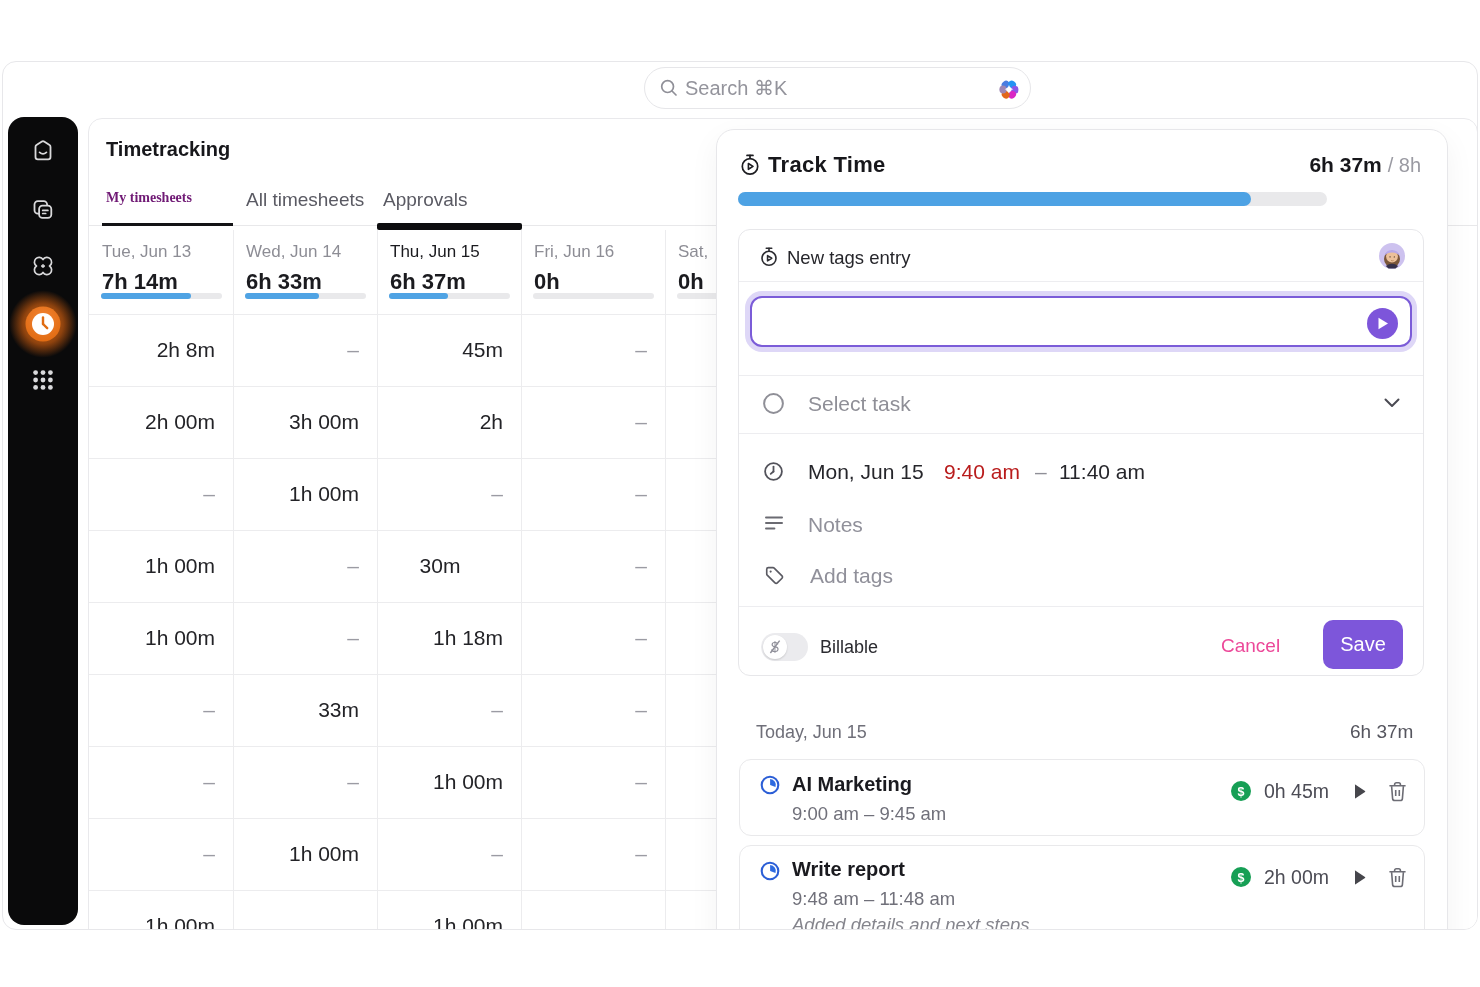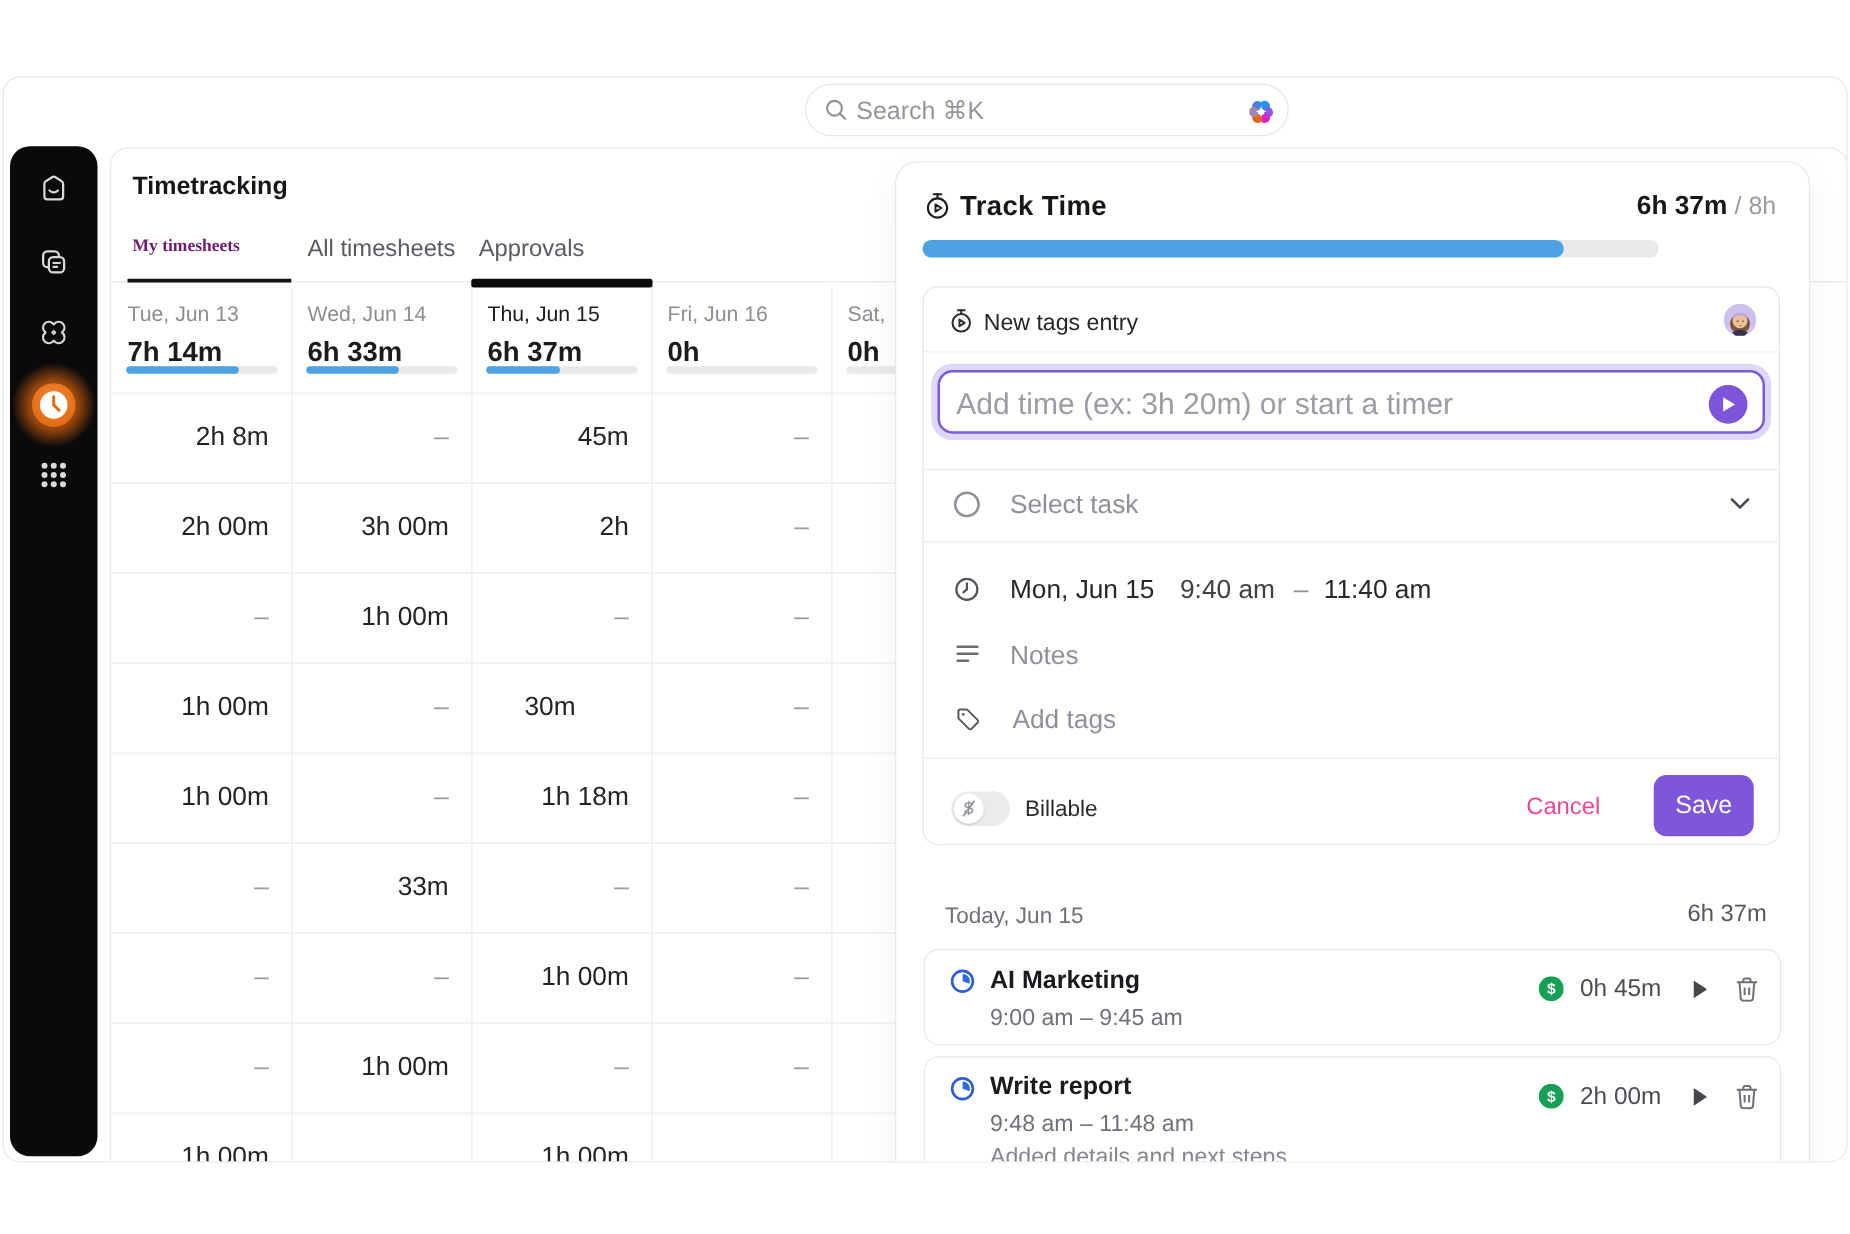--- a/index.html
+++ b/index.html
@@ -180,21 +180,20 @@
           <ellipse cx="13" cy="16" rx="8" ry="8.2" fill="#7a563a"></ellipse>
           <ellipse cx="13" cy="13.6" rx="5.9" ry="6" fill="#ecc09a"></ellipse>
           <path d="M5.4 13 A7.8 7.8 0 0 1 20.6 13 Q18.5 9.4 13 9.4 Q7.5 9.4 5.4 13 Z" fill="#b7a8e9"></path>
           <path d="M6.8 23 Q13 18.6 19.2 23 L16.5 25.6 H9.5 Z" fill="#36304a"></path>
           <line x1="10.2" y1="13.9" x2="12" y2="13.9" stroke="#4a3526" stroke-width="0.7"></line>
           <circle cx="15.3" cy="13.9" r="0.6" fill="#4a3526"></circle>
           <path d="M12 17.4 q1.3 0.9 2.6 0" stroke="#b07c52" stroke-width="0.7" fill="none"></path>
         </svg>
       </div>
       <div class="ninput">
-        <div class="ph">Add time (ex: 3h 20m) or start a timer</div>
         <div class="playbtn">
               <svg width="11" height="13" viewBox="0 0 11 13" style="position:absolute;left:11px;top:9px">
                 <path d="M0.5 0.8 L10 6.5 L0.5 12.2 Z" fill="#fff"></path>
               </svg>
             </div>
       </div>
       <div class="nline" style="top:145px"></div>
       <svg class="abs" style="left:24px; top:163px" width="21" height="21" viewBox="0 0 21 21">
             <circle cx="10.5" cy="10.5" r="9.4" fill="none" stroke="#8f8f97" stroke-width="2"></circle>
           </svg>
@@ -203,21 +202,21 @@
             <polyline points="1.5,1.5 8,8 14.5,1.5" fill="none" stroke="#4a4a52" stroke-width="2" stroke-linecap="round" stroke-linejoin="round"></polyline>
           </svg>
       <div class="nline" style="top:203px"></div>
 
       <svg class="abs" style="left:25px; top:232px" width="19" height="19" viewBox="0 0 19 19">
             <circle cx="9.5" cy="9.5" r="8.4" fill="none" stroke="#53535b" stroke-width="1.8"></circle>
             <line x1="9.5" y1="9.5" x2="9.5" y2="4.6" stroke="#53535b" stroke-width="1.8" stroke-linecap="round"></line>
             <line x1="9.5" y1="9.5" x2="6.7" y2="11.9" stroke="#53535b" stroke-width="1.8" stroke-linecap="round"></line>
           </svg>
       <div class="nrow-t" style="left:69px; top:230px; color:#26262b;">Mon, Jun 15</div>
-      <div class="nrow-t" style="left:205px; top:230px; color:#404040;">9:40 am</div>
+      <div class="nrow-t" style="left:205px; top:230px; color:#b91c1c;">9:40 am</div>
       <div class="nrow-t" style="left:296px; top:230px; color:#8f8f97;">–</div>
       <div class="nrow-t" style="left:320px; top:230px; color:#26262b;">11:40 am</div>
 
       <svg class="abs" style="left:26px; top:286px" width="18" height="14" viewBox="0 0 18 14">
             <g stroke="#6b6b72" stroke-width="2" stroke-linecap="round">
               <line x1="1" y1="1.4" x2="17" y2="1.4"></line>
               <line x1="1" y1="7" x2="17" y2="7"></line>
               <line x1="1" y1="12.6" x2="9.4" y2="12.6"></line>
             </g>
           </svg>
@@ -272,21 +271,21 @@
           </svg>
     </div>
 
     <div class="ecard" style="top:715px; height:113px;">
       <svg class="abs" style="left:20px; top:15px" width="20" height="20" viewBox="0 0 20 20">
             <circle cx="10" cy="10" r="8.3" fill="#fff" stroke="#2b5ed6" stroke-width="2.1"></circle>
             <path d="M10.1 9.9 L10.1 4.1 A5.8 5.8 0 0 1 15.5 12 Z" fill="#2e6ae0"></path>
           </svg>
       <div class="nm" style="top:12px;">Write report</div>
       <div class="tm" style="top:42px;">9:48 am – 11:48 am</div>
-      <div class="tm" style="top:68px; color:#85858d;">Added details and next steps</div>
+      <div class="tm" style="top:68px; color:#85858d;font-style:italic;">Added details and next steps</div>
       <svg class="abs" style="left:491px; top:21px" width="20" height="20" viewBox="0 0 20 20">
             <circle cx="10" cy="10" r="10" fill="#169f55"></circle>
             <text x="10" y="14.5" font-size="12.5" font-weight="bold" fill="#fff" text-anchor="middle" font-family="Liberation Sans">$</text>
           </svg>
       <div class="dur" style="left:524px; top:20px;">2h 00m</div>
       <svg class="abs" style="left:614px; top:24px" width="12" height="15" viewBox="0 0 12 15">
             <path d="M1 1.2 Q0.5 0.8 1.2 0.6 L11 7 Q11.6 7.5 11 8 L1.2 14.4 Q0.5 14.2 1 13.8 Z" fill="#46464c"></path>
           </svg>
       <svg class="abs" style="left:648px; top:21px" width="19" height="21" viewBox="0 0 19 21">
             <g fill="none" stroke="#6d6d75" stroke-width="1.6">

